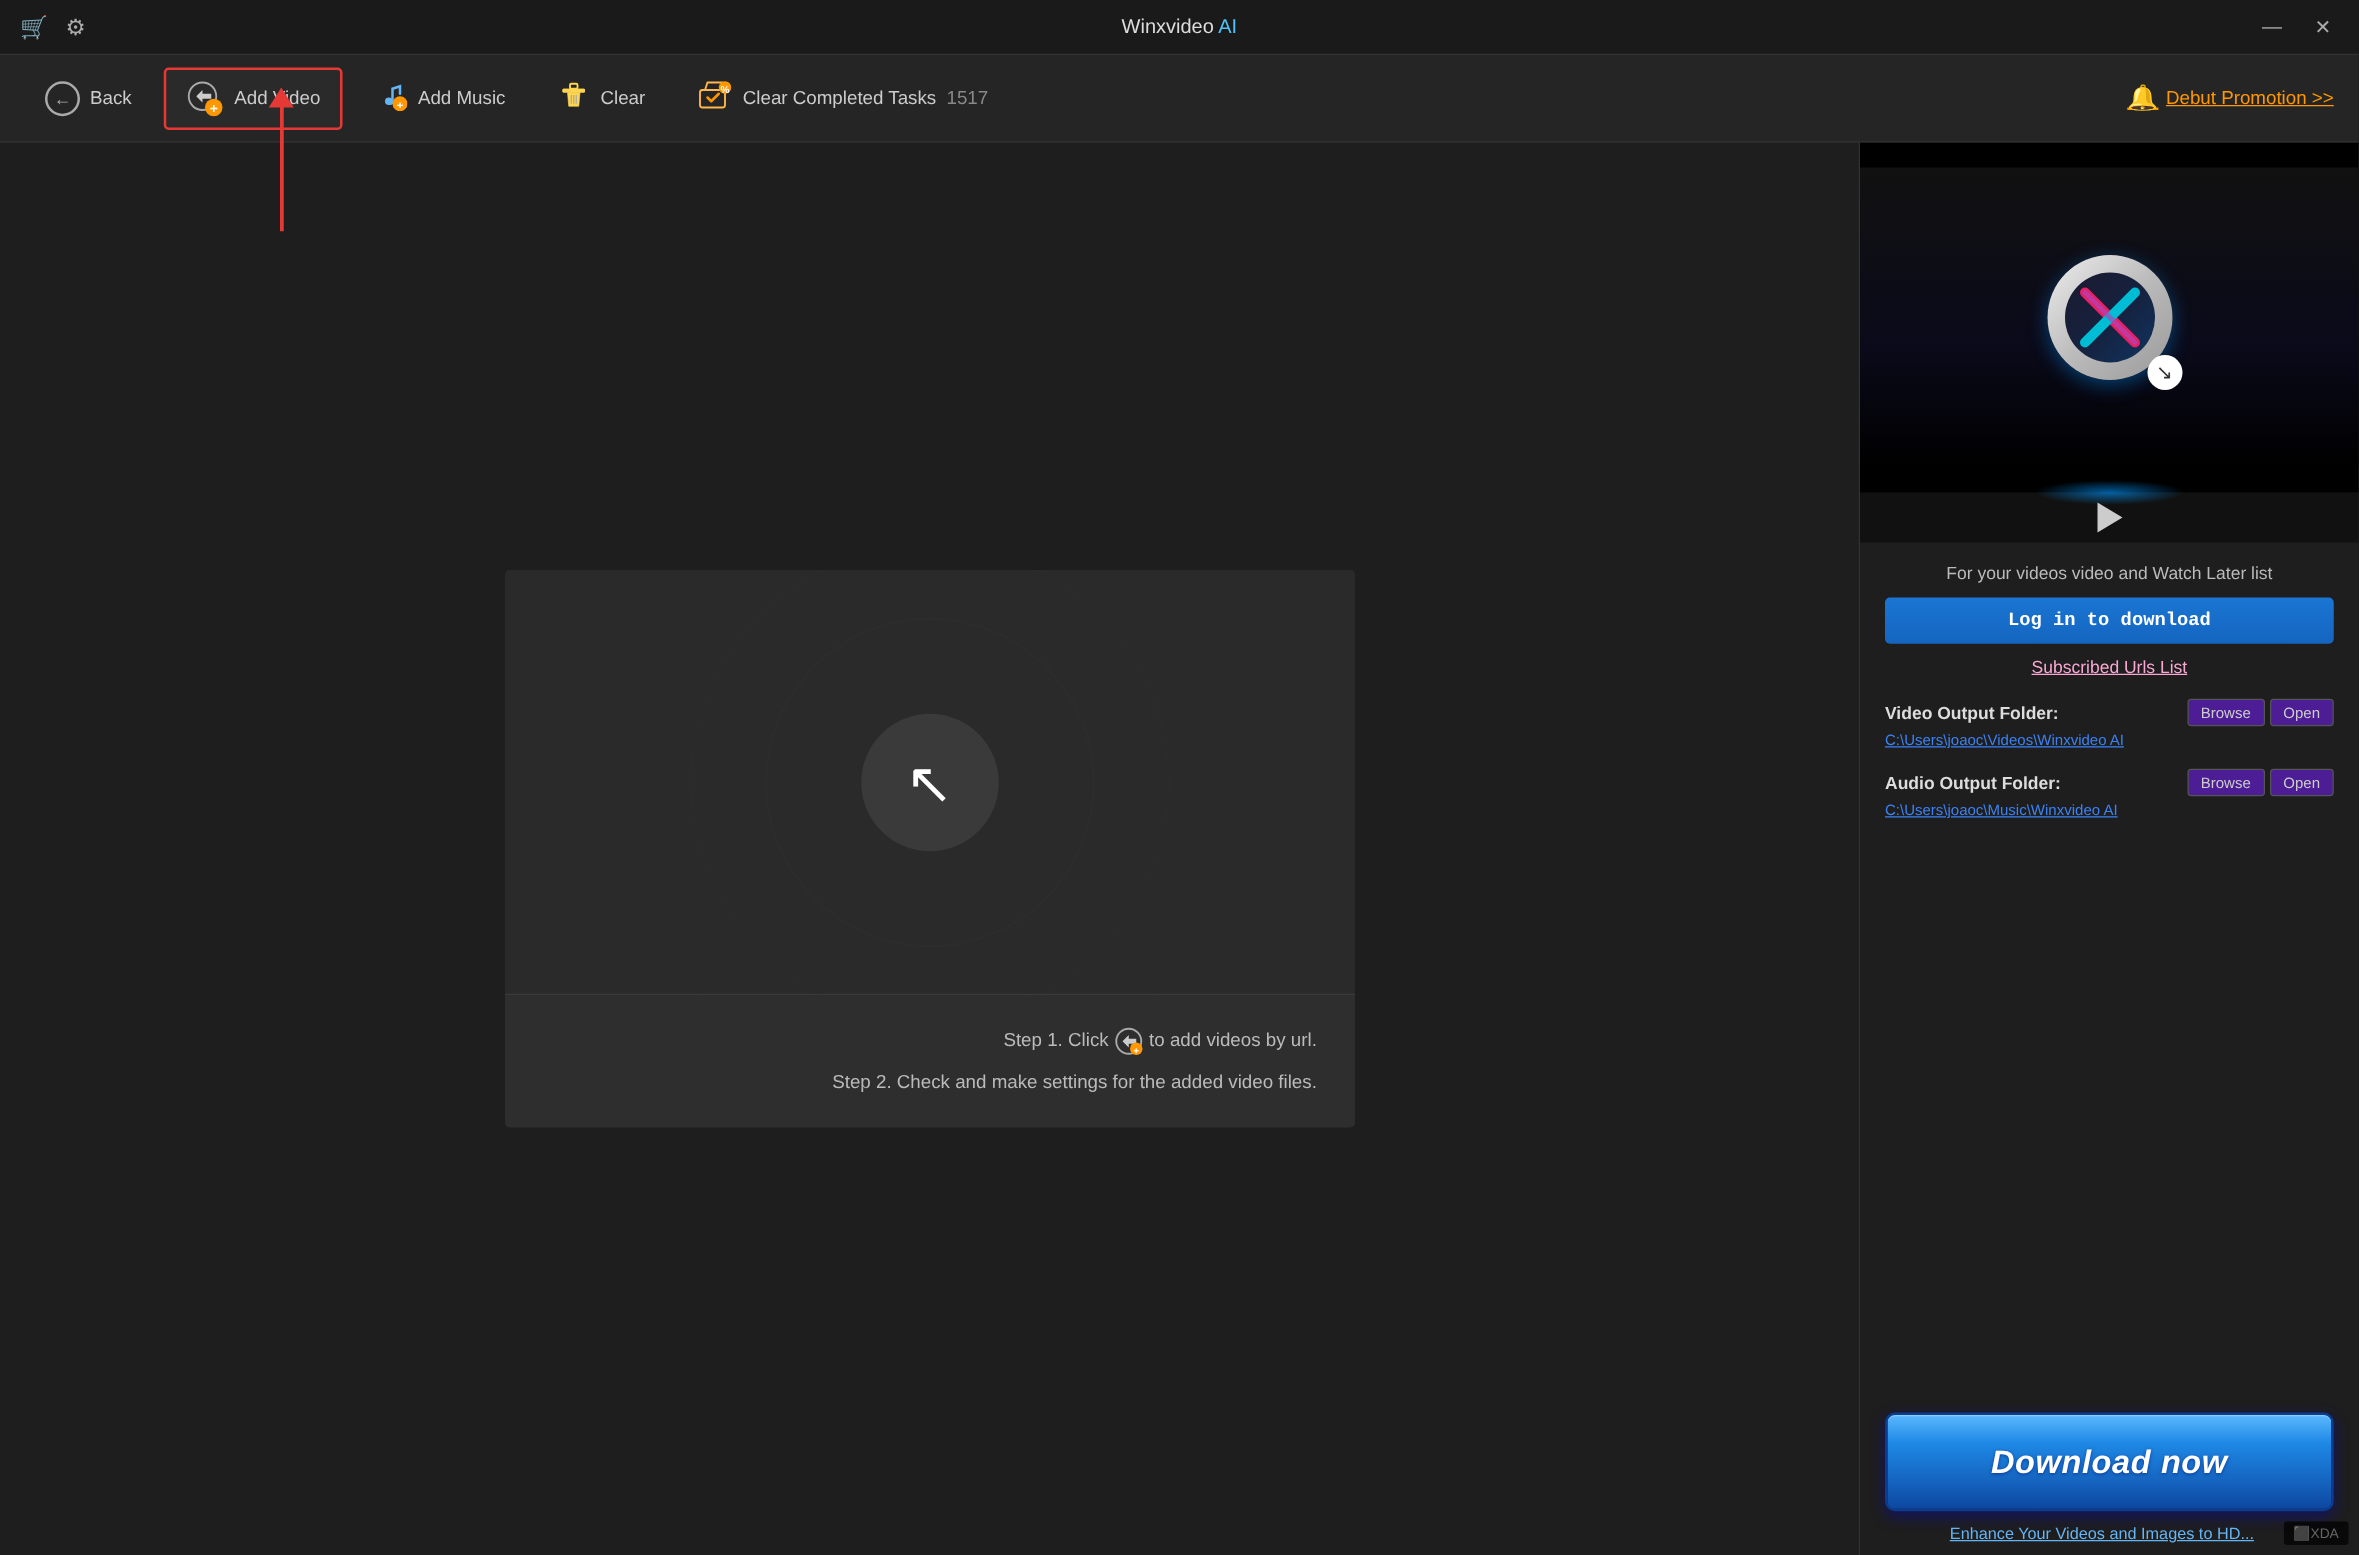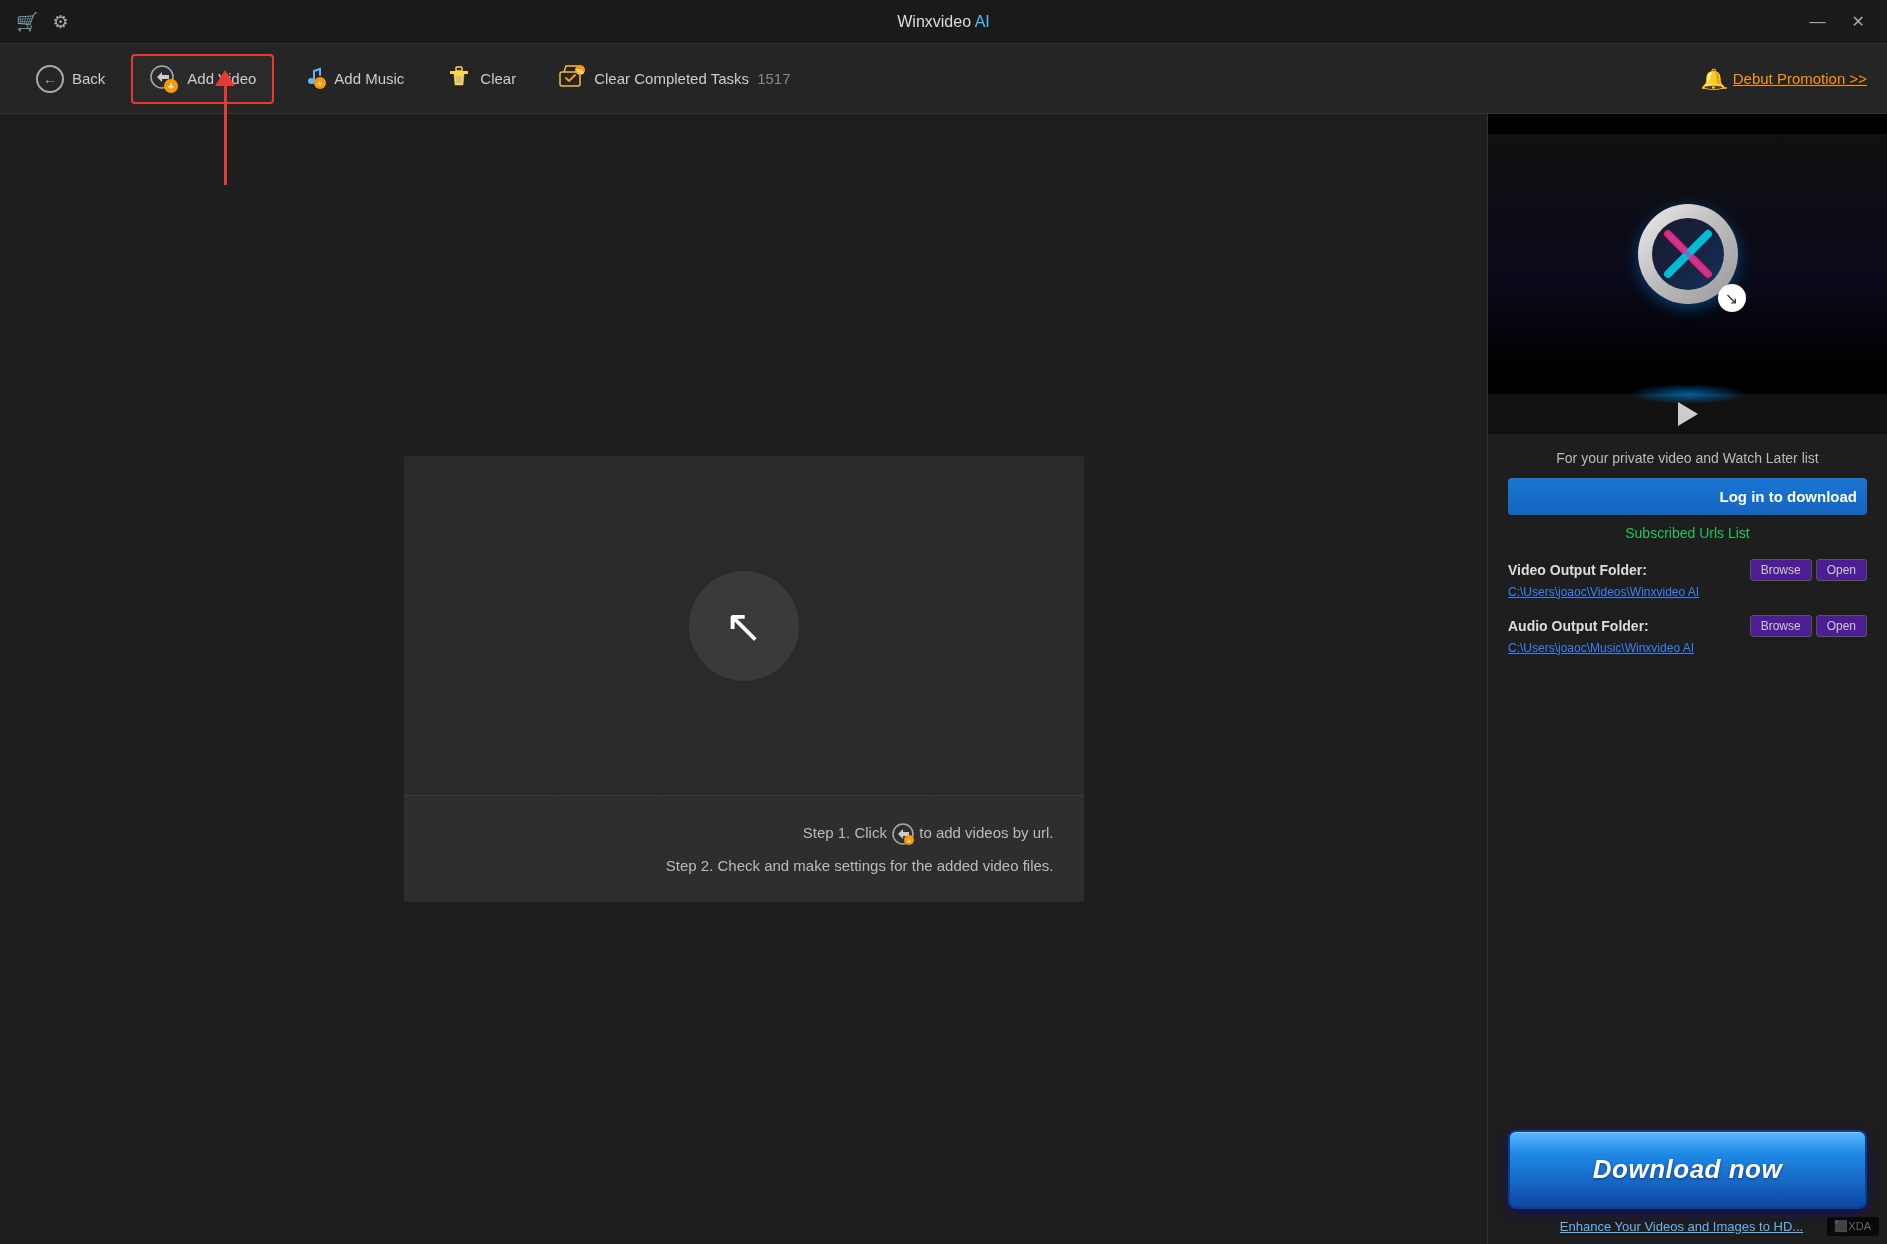--- a/index.html
+++ b/index.html
@@ -328,33 +328,35 @@
       color: #bbb;
       text-align: center;
       margin-bottom: 12px;
     }
     .login-download-btn {
       display: block;
       width: 100%;
       padding: 10px;
       background: linear-gradient(180deg, #1976d2 0%, #1565c0 100%);
       color: #fff;
-      text-align: right;
+      text-align: center;
       font-size: 15px;
       font-weight: bold;
       border-radius: 4px;
       cursor: pointer;
       border: none;
       margin-bottom: 10px;
+      font-family: Liberation Mono, monospace;
     }
     .subscribed-link {
       display: block;
       text-align: center;
-      color: #22c55e;
+      color: #f9a8d4;
       font-size: 14px;
+      text-decoration: underline;
       cursor: pointer;
       margin-bottom: 18px;
     }
 
     .output-section {
       margin-top: 8px;
     }
     .output-row {
       margin-bottom: 16px;
     }
@@ -609,21 +611,21 @@
           <div class="logo-glow"></div>
         </div>
       </div>
     </div>
 
     <div class="play-btn-area">
       <div class="play-triangle"></div>
     </div>
 
     <div class="right-content">
-      <p class="private-video-text">For your private video and Watch Later list</p>
+      <p class="private-video-text">For your videos video and Watch Later list</p>
       <button class="login-download-btn">Log in to download</button>
       <a class="subscribed-link">Subscribed Urls List</a>
 
       <div class="output-section">
         <div class="output-row">
           <div class="output-label">
             <span>Video Output Folder:</span>
             <div class="output-btns">
               <button class="output-btn">Browse</button>
               <button class="output-btn">Open</button>

